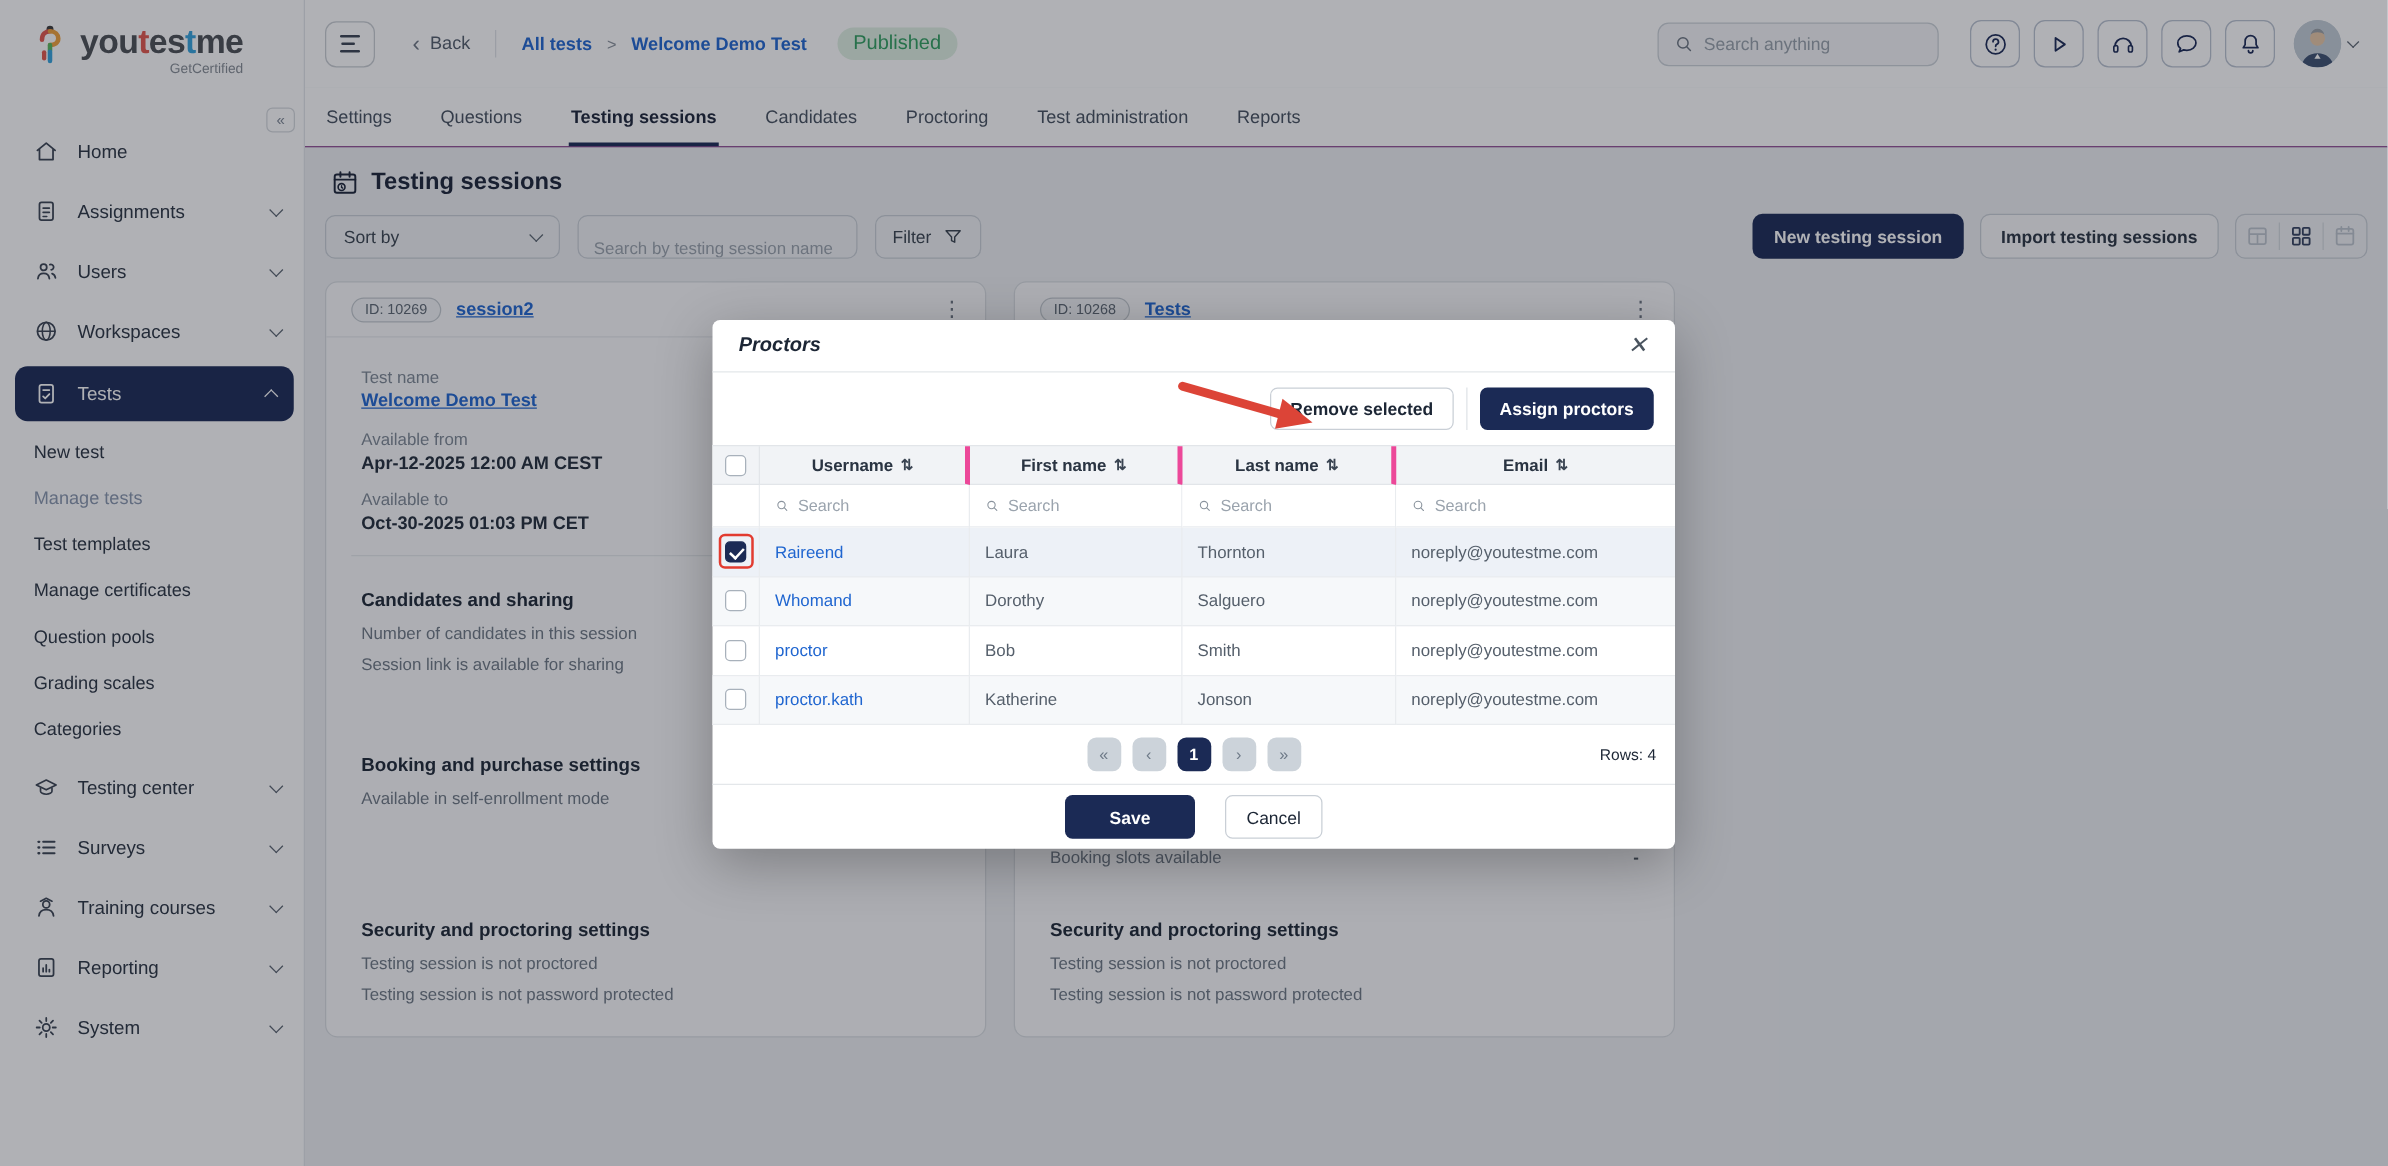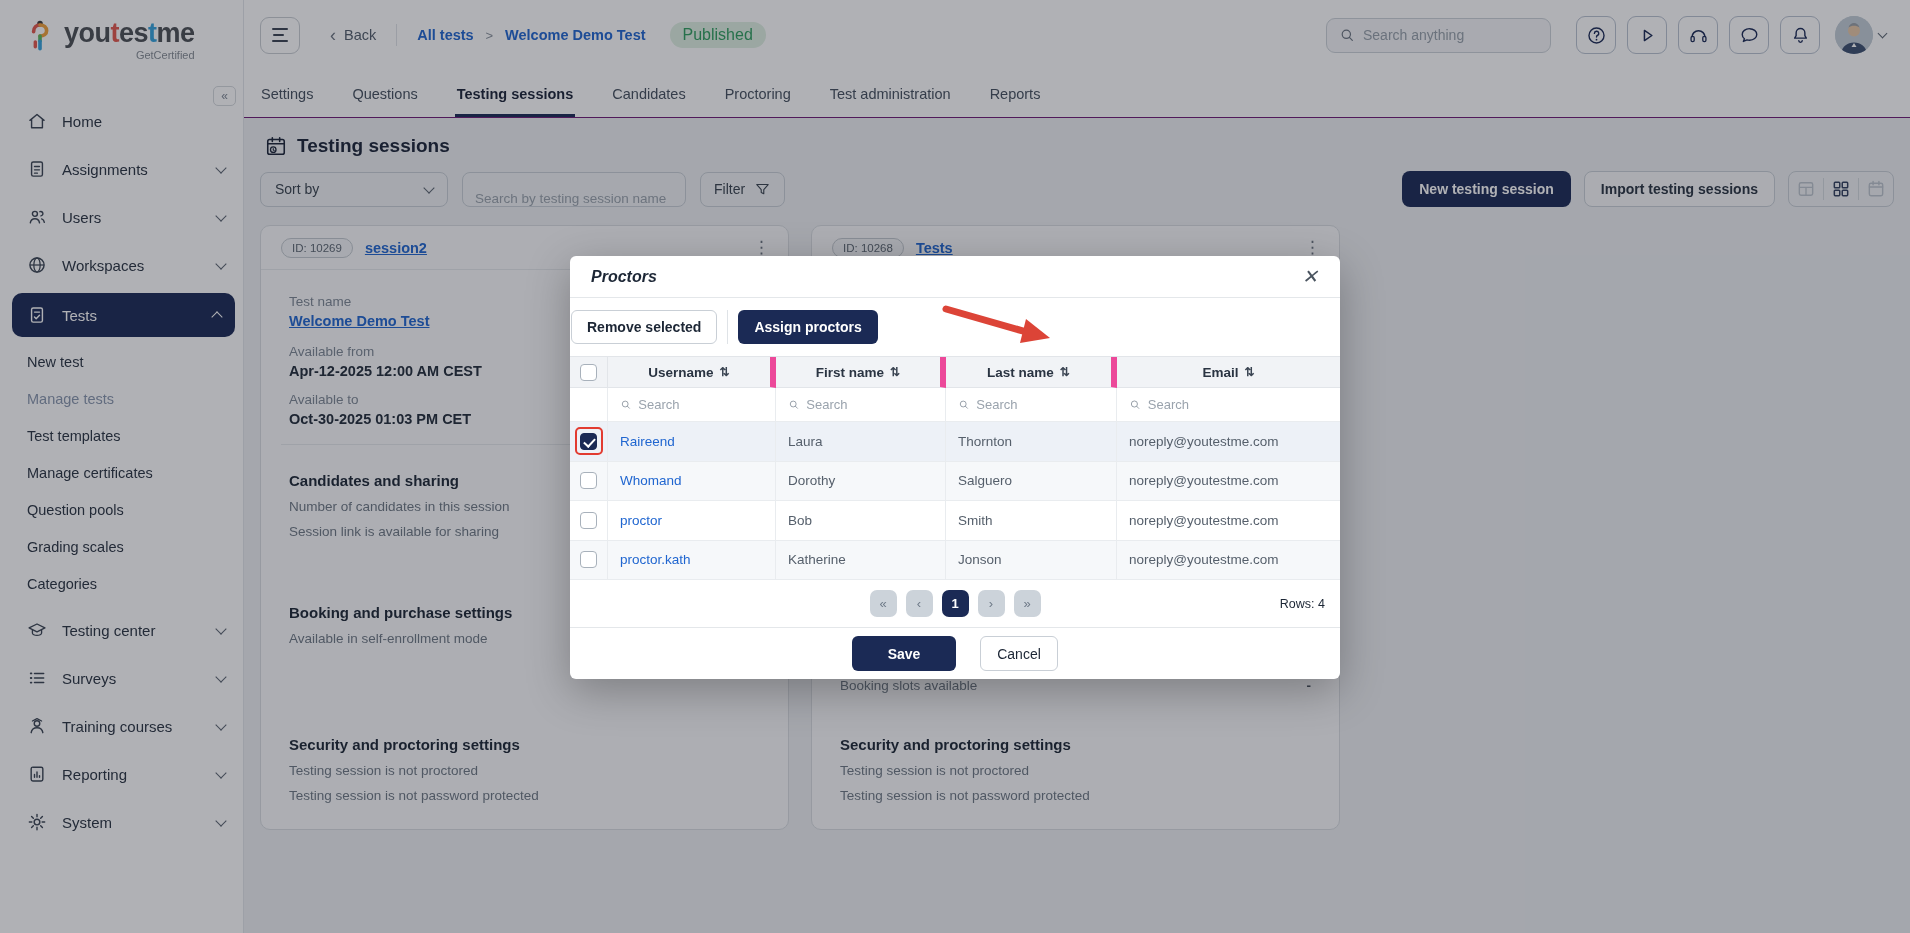--- a/index.html
+++ b/index.html
@@ -126,35 +126,35 @@
   .booking-row .dash { margin-left:auto; color:#4a545f; font-weight:700; }
 
   
   .overlay { position:absolute; inset:0; background:rgba(22,27,38,0.34); z-index:40; }
   .modal { position:absolute; left:570px; top:256px; width:770px; height:423px;
     background:#fff; border-radius:6px; z-index:50; box-shadow:0 12px 44px rgba(0,0,0,.28); }
   .m-head { height:42px; display:flex; align-items:center; padding:0 14px 0 21px;
     border-bottom:1px solid #e4e7ea;font-style:italic; }
   .m-title { font-weight:700; font-size:16px; color:#1c2635; }
   .m-close { margin-left:auto; color:#4a545f; font-size:19px; line-height:1; padding:4px 8px; }
-  .m-controls { height:58px; display:flex; align-items:center; justify-content:flex-start;
-    padding:0 1px; position:relative; }
+  .m-controls { height:58px; display:flex; align-items:center; justify-content:flex-end;
+    padding:0 17px; position:relative; }
   .btn-remove { height:34px; border:1px solid #c9cfd6; background:#fff; border-radius:6px;
     padding:0 15px; font-size:14px; font-weight:600; color:#1c2635;
     font-family:"Liberation Sans",sans-serif; }
   .m-vdiv { width:1px; height:34px; background:#dfe3e7; margin:0 10px; }
   .btn-assign { height:34px; background:#1b2a55; color:#fff; border:none; border-radius:6px;
     padding:0 16px; font-size:14px; font-weight:600; font-family:"Liberation Sans",sans-serif; }
   .arrow-svg { position:absolute; left:368px; top:4px; width:128px; height:48px; pointer-events:none; }
 
   .trow { display:grid; grid-template-columns:38px 168px 170px 171px 223px; }
   .t-head { border-top:1px solid #e2e5e9; background:#f1f3f6; }
   .t-head .tc { height:31px; display:flex; align-items:center; justify-content:center;
     gap:6px; font-size:13.5px; font-weight:600; color:#2a3442;
-    border-right:6px solid #ec4899; border-bottom:1px solid #e2e5e9; }
+    border-right:4px solid #ec4899; border-bottom:1px solid #e2e5e9; }
   .t-head .tc:first-child { border-right:1px solid #e2e5e9; }
   .t-head .tc:last-child { border-right:none; }
   .sort-ic { font-size:12px; color:#3a4452; }
   .t-search .tc { height:34px; display:flex; align-items:center; gap:7px; padding:0 12px;
     border-right:1px solid #e9ecef; border-bottom:1px solid #e9ecef; background:#fff; }
   .t-search .tc:last-child { border-right:none; }
   .t-search input { border:none; outline:none; width:100%; font-size:13px; color:#39434f;
     background:transparent; font-family:"Liberation Sans",sans-serif; }
   .t-search input::placeholder { color:#9aa3ad; }
   .t-row .tc { height:39.5px; display:flex; align-items:center; padding:0 12px;

